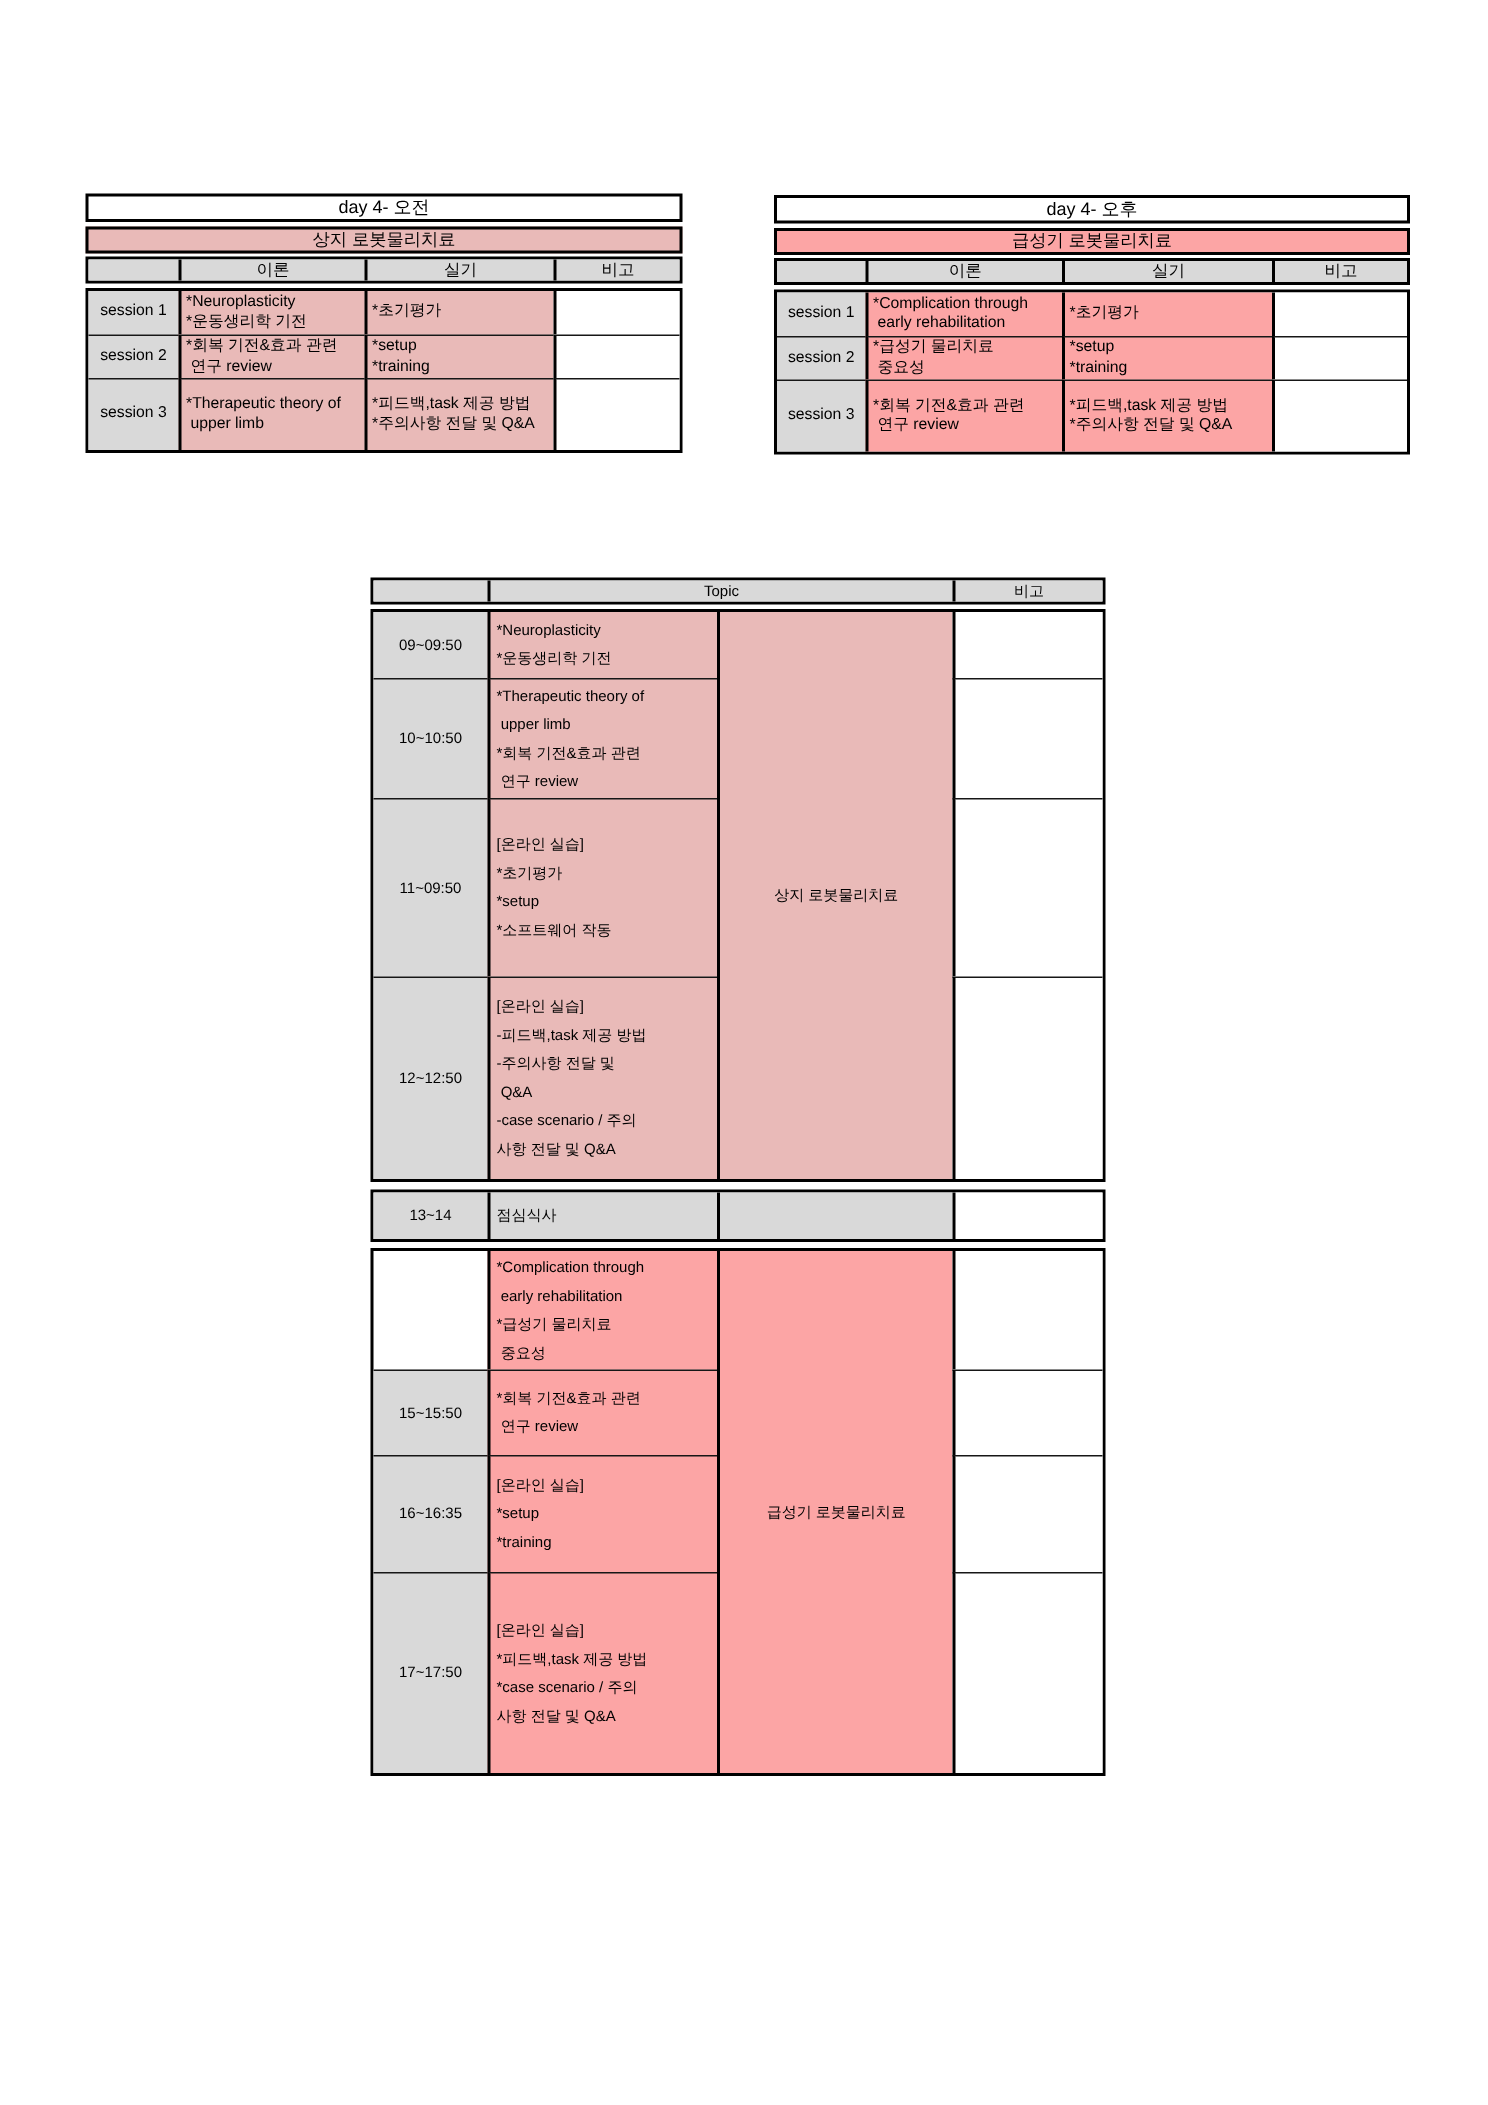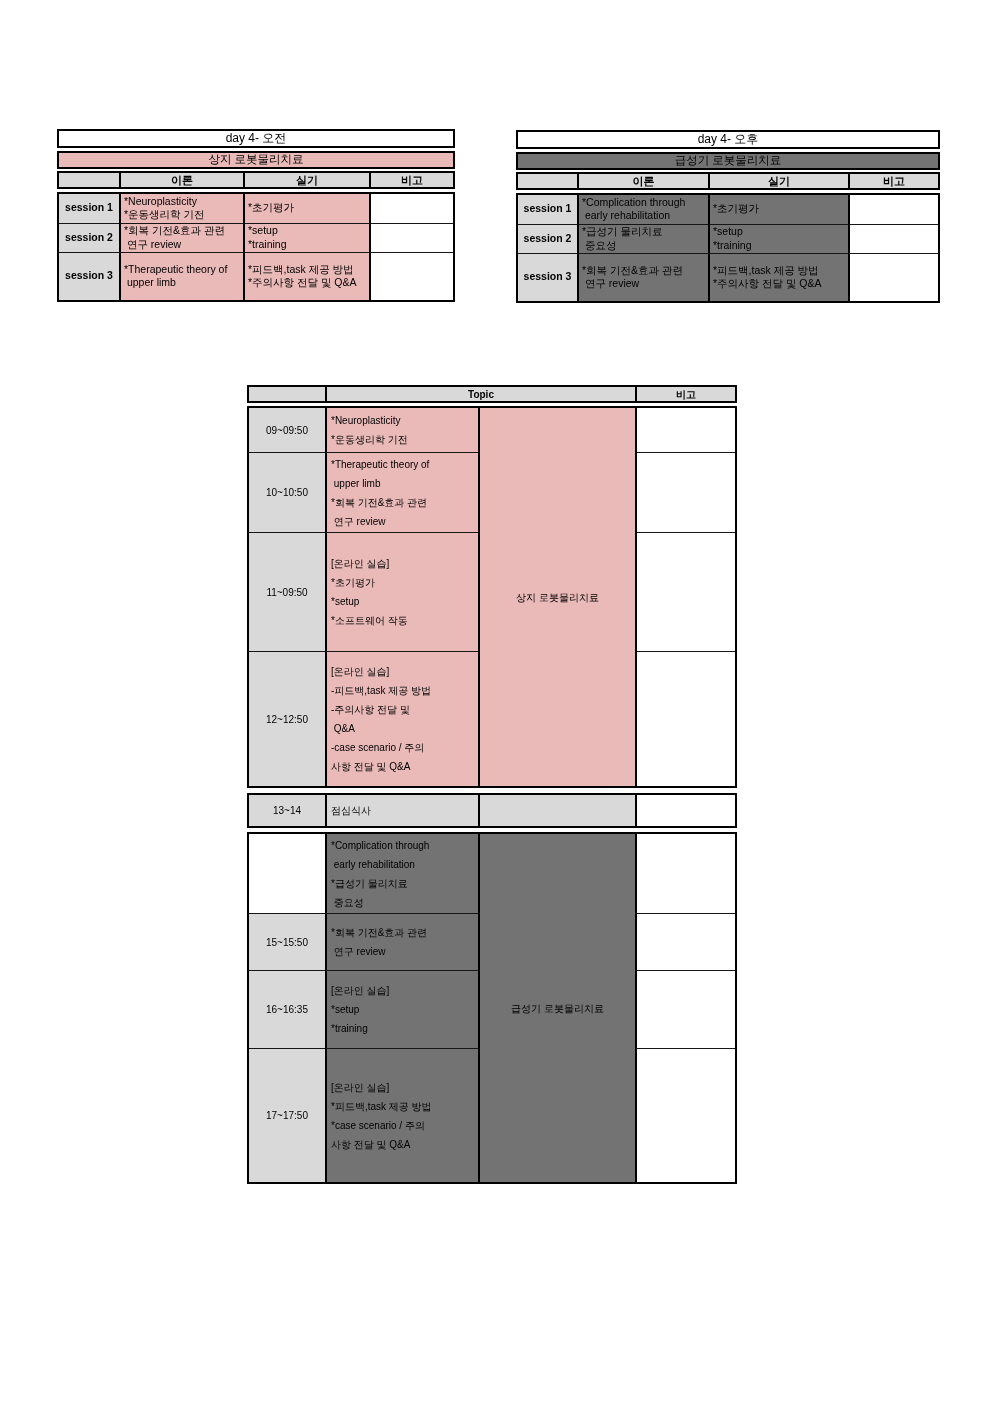--- a/index.html
+++ b/index.html
@@ -8,24 +8,24 @@
     font-family:"Liberation Sans","DejaVu Sans",sans-serif;color:#000;
     -webkit-font-smoothing:antialiased;
   }
   .box{border:2px solid #000;background:#fff;box-sizing:border-box;}
   .grid{display:grid;}
   .c{
     display:flex;align-items:center;justify-content:flex-start;
     padding:1px 3px;box-sizing:border-box;white-space:pre;overflow:hidden;
     line-height:13.5px;font-size:10.5px;
   }
-  .ctr{justify-content:center;text-align:right;padding:1px 1px;font-weight:bold;}
+  .ctr{justify-content:center;text-align:right;padding:1px 1px;}
   .gray{background:#d9d9d9;}
   .pink{background:#e9bab8;}
-  .green{background:#737373;}
+  .green{background:#fca5a5;}
   .white{background:#fff;}
   .bl{border-left:2px solid #000;}
   .bt{border-top:1.5px solid #161616;}
 
   
   .mini{position:absolute;}
   .mini .trow{height:19px;display:flex;align-items:center;justify-content:center;
     font-size:12px;margin-bottom:2.5px;}
   .mini .srow{height:18px;display:flex;align-items:center;justify-content:center;
     font-size:11.5px;margin-bottom:2.5px;}

